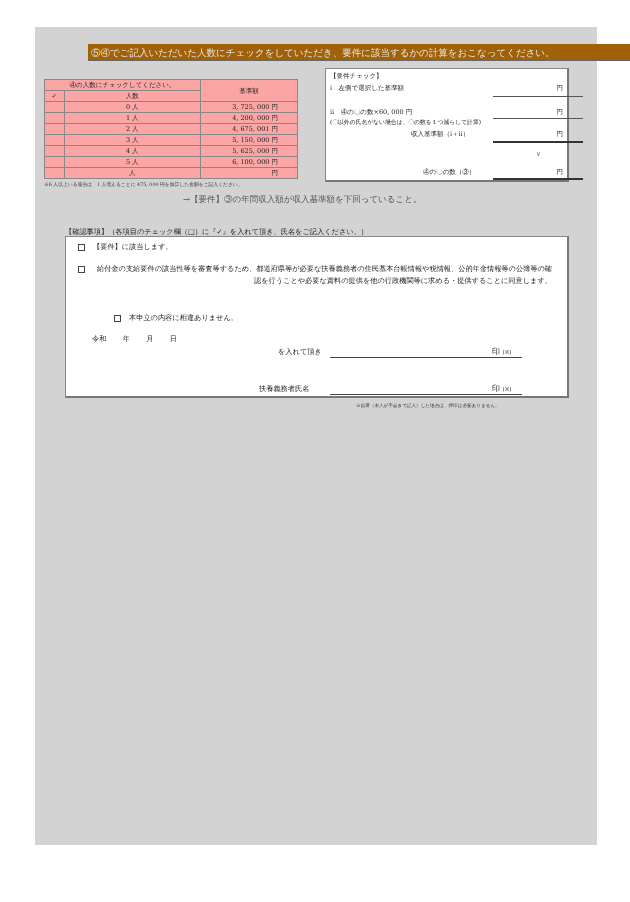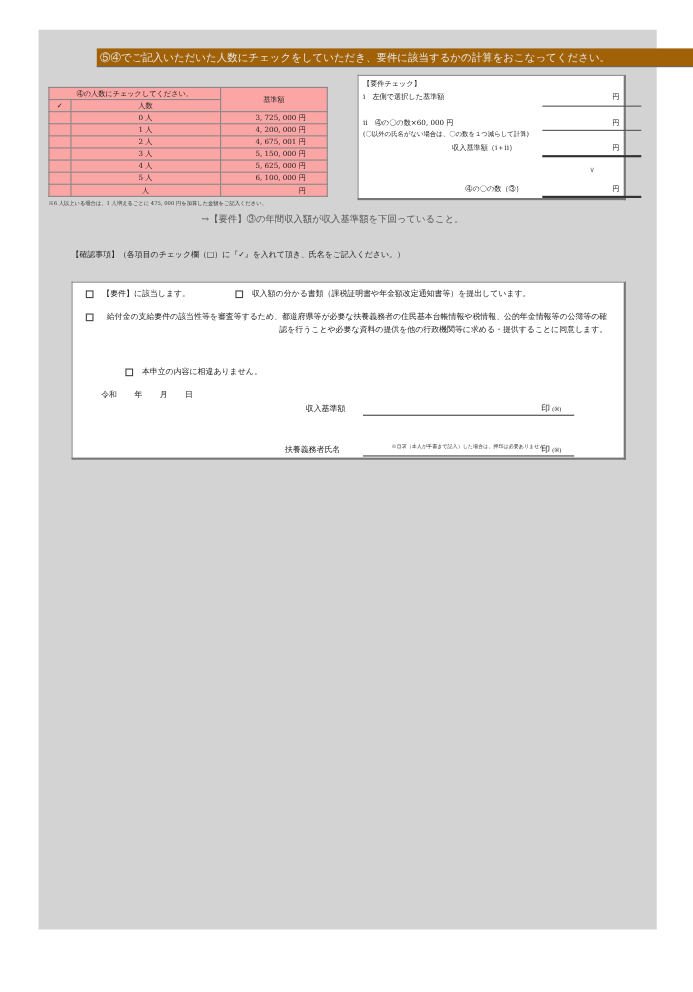--- a/index.html
+++ b/index.html
@@ -48,23 +48,23 @@
     .req-box .yen { position: absolute; right: 4px; }
     .requirement-text {
       position: absolute; left: 159px; top: 194px; font-size: 8.5px; color: #555;
       white-space: nowrap;
       margin-left: 24px;
     }
     .confirm-title {
       position: absolute; left: 65px; top: 227px; font-size: 7.2px; white-space: nowrap;
     }
     .confirm-box {
-      position: absolute; left: 65px; top: 256px; width: 504px; height: 162px;
+      position: absolute; left: 65px; top: 236px; width: 504px; height: 162px;
       background: #fff; border: 1px solid #888; border-right: 2px solid #777;
-      border-bottom: 2px solid #777; box-sizing: border-box; font-size: 7.2px; font-family: Liberation Serif, serif;
+      border-bottom: 2px solid #777; box-sizing: border-box; font-size: 7.2px;
     }
     .confirm-box .row { position: absolute; white-space: nowrap; }
     .cb {
       display: inline-block; width: 5px; height: 5px; border: 1px solid #444;
       vertical-align: middle; margin-right: 8px; cursor: pointer;
     }
     .para { position: absolute; left: 26px; top: 26px; width: 460px; line-height: 11.5px; white-space: normal; text-align: right; }
     .sig-line { position: absolute; border-bottom: 1px solid #444; height: 0; }
     .sig-note {
       position: absolute; left: 356px; top: 403px; font-size: 4.6px; color: #333; white-space: nowrap;
@@ -147,37 +147,34 @@
 </div>
 
 <div class="requirement-text">→【要件】③の年間収入額が収入基準額を下回っていること。</div>
 
 <div class="confirm-title">【確認事項】（各項目のチェック欄（□）に『✓』を入れて頂き、氏名をご記入ください。）</div>
 
 <div class="confirm-box">
   <div class="row" style="left:12px;top:5px;">
     <span class="cb"></span><span>【要件】に該当します。</span>
   </div>
-  <div class="row" style="left:148px;top:5px;">
-    <span class="cb"></span><span>収入額の分かる書類（課税証明書や年金額改定通知書等）を提出しています。</span>
-  </div>
   <div class="row" style="left:12px;top:27px;">
     <span class="cb"></span>
   </div>
   <div class="para">給付金の支給要件の該当性等を審査等するため、都道府県等が必要な扶養義務者の住民基本台帳情報や税情報、公的年金情報等の公簿等の確認を行うことや必要な資料の提供を他の行政機関等に求める・提供することに同意します。</div>
   <div class="row" style="left:12px;top:76px;padding-left:36px;">
     <span class="cb"></span><span>本申立の内容に相違ありません。</span>
   </div>
   <div class="row" style="left:26px;top:97px;">
     <span>令和</span>
     <span style="display:inline-block;width:14px;"></span><span>年</span>
     <span style="display:inline-block;width:14px;"></span><span>月</span>
     <span style="display:inline-block;width:14px;"></span><span>日</span>
   </div>
-  <div class="row" style="left:212px;top:110px;">収入基準額</div>
+  <div class="row" style="left:212px;top:110px;">を入れて頂き</div>
   <div class="sig-line" style="left:264px;top:120px;width:192px;"></div>
   <div class="seal" style="left:426px;top:109px;"><span>印</span> <small>(※)</small></div>
   <div class="row" style="left:193px;top:147px;">扶養義務者氏名</div>
   <div class="sig-line" style="left:264px;top:157px;width:192px;"></div>
   <div class="seal" style="left:426px;top:146px;"><span>印</span> <small>(※)</small></div>
 </div>
 
 <div class="sig-note">※自署（本人が手書きで記入）した場合は、押印は必要ありません。</div>
 
 </body></html>

